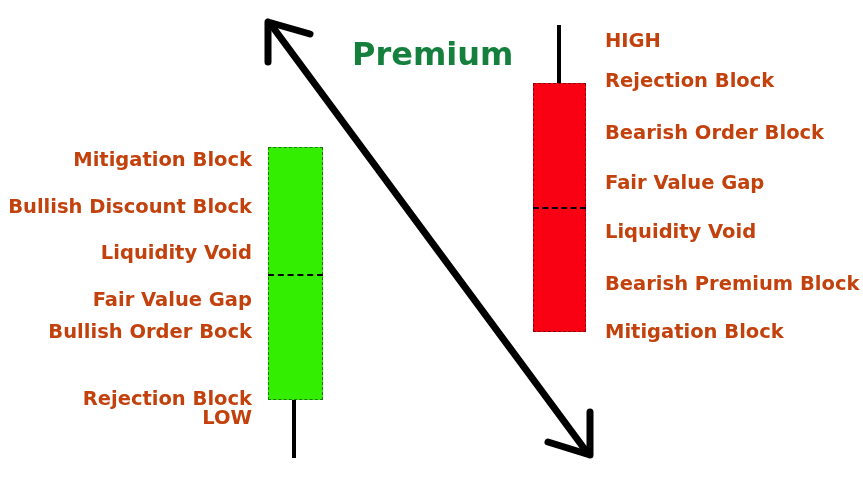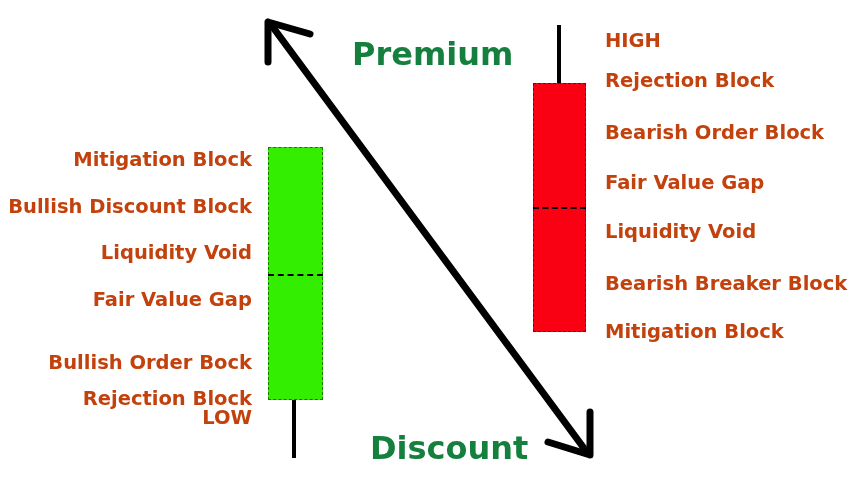--- a/index.html
+++ b/index.html
@@ -96,31 +96,30 @@
 
   <svg id="arrow-svg" viewBox="0 0 863 485">
     <line x1="272" y1="26" x2="586" y2="451" stroke="#000000" stroke-width="7" stroke-linecap="round"></line>
 
     <path d="M 268 22 L 268 62 M 268 22 L 310 34" stroke="#000000" stroke-width="7" fill="none" stroke-linecap="round" stroke-linejoin="round"></path>
 
     <path d="M 590 455 L 590 412 M 590 455 L 548 442" stroke="#000000" stroke-width="7" fill="none" stroke-linecap="round" stroke-linejoin="round"></path>
   </svg>
 
   <div class="zone-label" style="left:352px; top:38px;">Premium</div>
-  <div class="zone-label" style="left:370px; top:432px;">Discount</div>
 
   <div class="label left" style="top:150px;">Mitigation Block</div>
   <div class="label left" style="top:197px;">Bullish Discount Block</div>
   <div class="label left" style="top:243px;">Liquidity Void</div>
   <div class="label left" style="top:290px;">Fair Value Gap</div>
-  <div class="label left" style="top:353px;">Bullish Order Bock</div>
+  <div class="label left" style="top:322px;">Bullish Order Bock</div>
   <div class="label left" style="top:389px;">Rejection Block</div>
   <div class="label left" style="top:408px;">LOW</div>
 
   <div class="label right" style="top:31px;">HIGH</div>
   <div class="label right" style="top:71px;">Rejection Block</div>
   <div class="label right" style="top:123px;">Bearish Order Block</div>
   <div class="label right" style="top:173px;">Fair Value Gap</div>
   <div class="label right" style="top:222px;">Liquidity Void</div>
-  <div class="label right" style="top:274px;">Bearish Breaker Block</div>
+  <div class="label right" style="top:274px;">Bearish Premium Block</div>
   <div class="label right" style="top:322px;">Mitigation Block</div>
 
 </div>
 
 </body></html>

